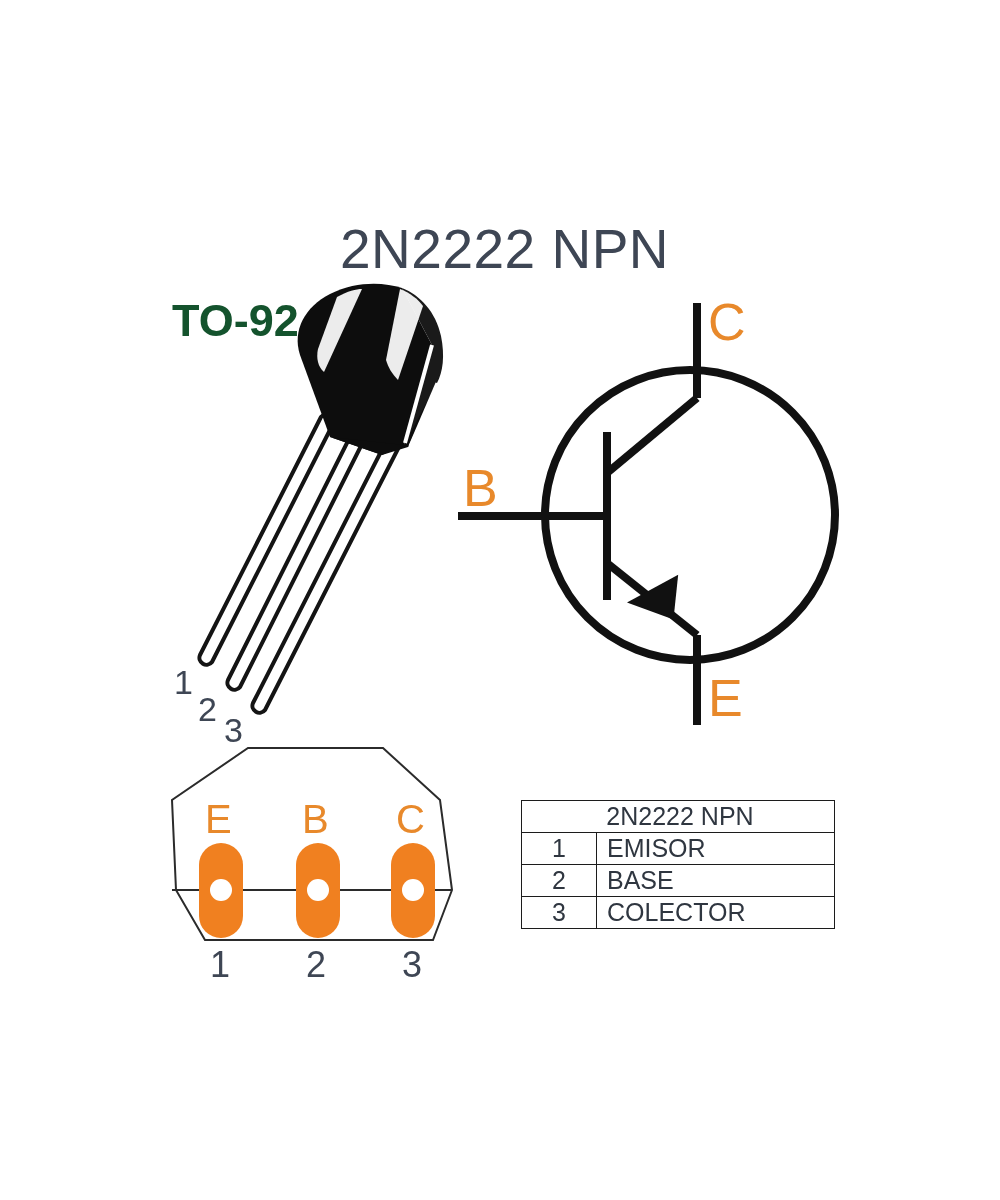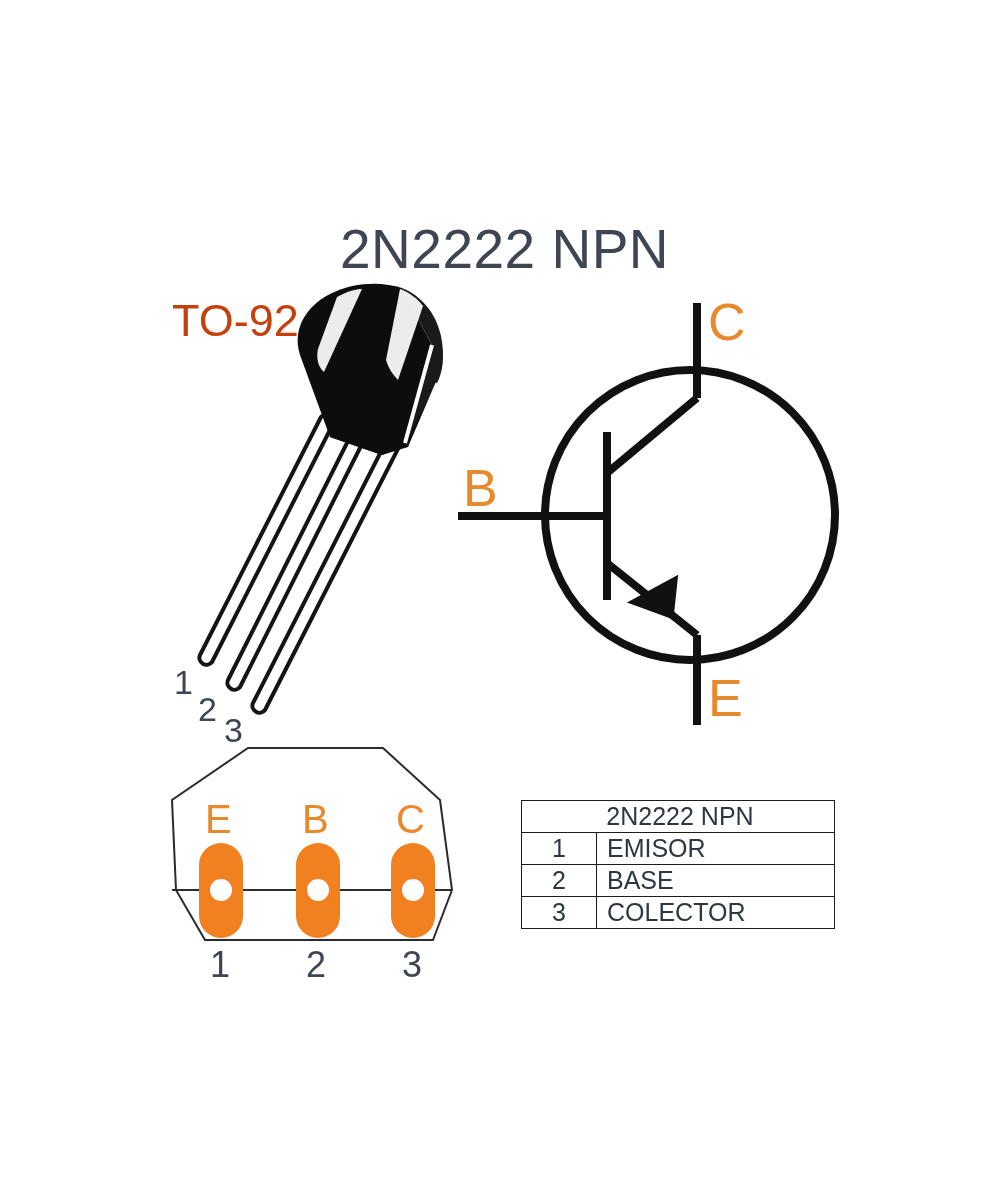--- a/index.html
+++ b/index.html
@@ -40,21 +40,22 @@
     font-size: 55px;
     color: #3e4654;
     letter-spacing: 0.5px;
   }
 
   
   #pkg-label {
     left: 172px;
     top: 298px;
     font-size: 45px;
-    color: #c2410c;
+    color: #14532d;
+    font-weight: bold;
   }
 
   
   .term-label {
     font-size: 52px;
     color: #e8892b;
   }
   #label-c { left: 708px; top: 296px; }
   #label-b { left: 463px; top: 462px; }
   #label-e { left: 708px; top: 672px; }

